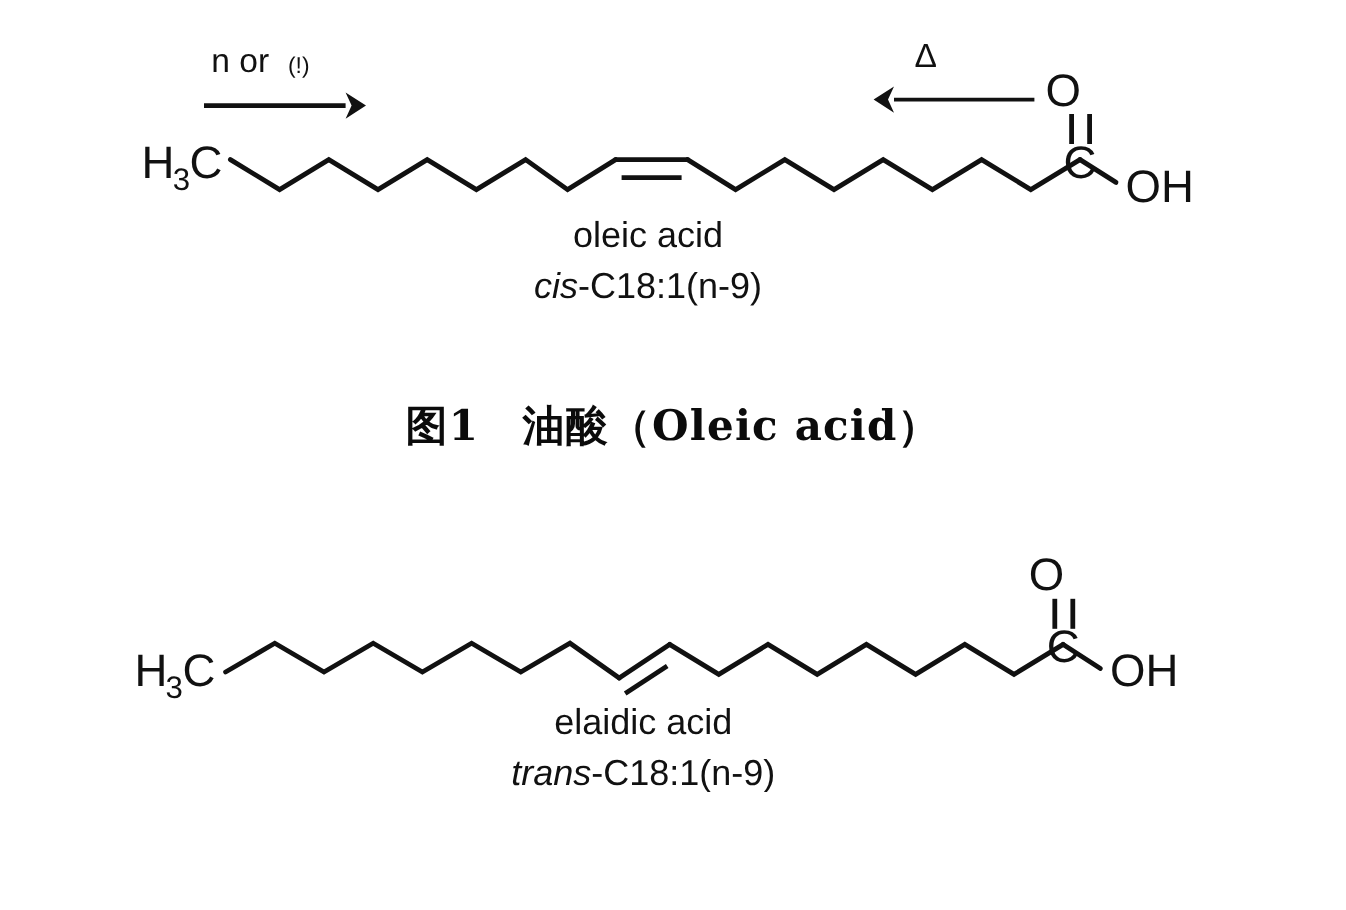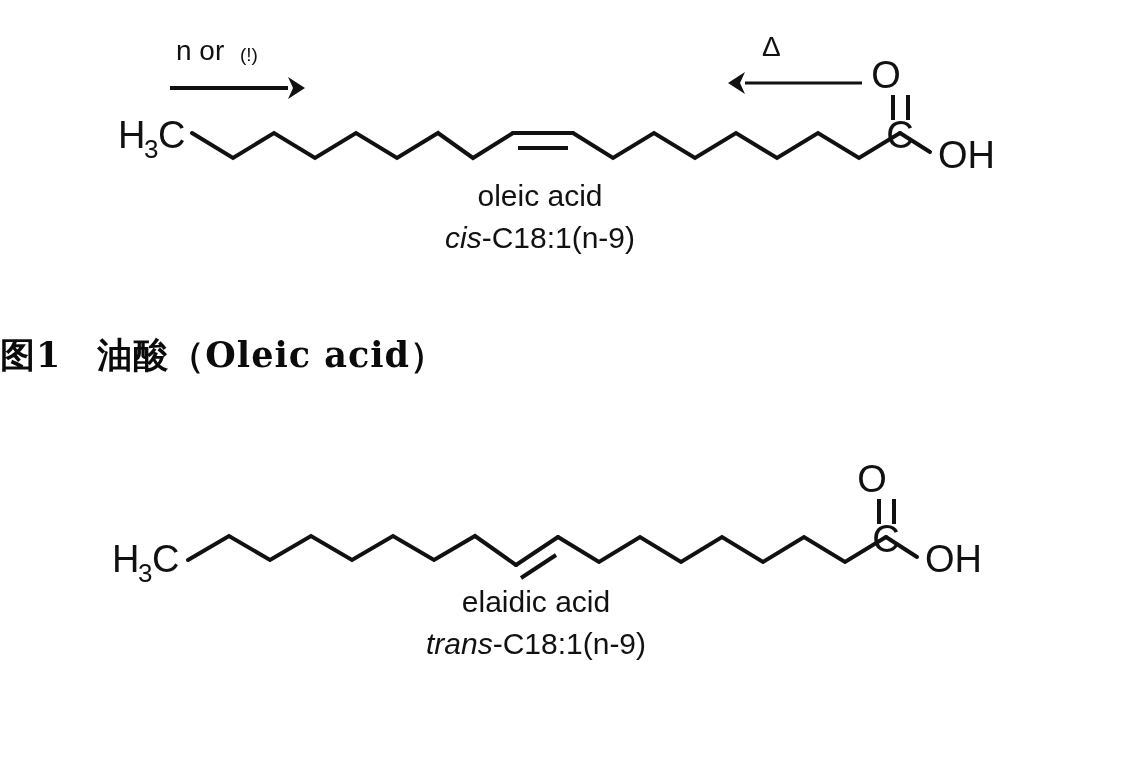--- a/index.html
+++ b/index.html
@@ -67,21 +67,21 @@
   }
   .name-label .ital {
     font-style: italic;
   }
 
   
   .caption {
     position: absolute;
     left: 0;
     width: 1122px;
-    text-align: left;
+    text-align: center;
     font-family: "DejaVu Serif", "Liberation Serif", serif;
     font-weight: bold;
     font-size: 35px;
     letter-spacing: 1px;
     color: #0b0b0b;
     white-space: pre;
   }
   #caption-1 { top: 332px; }
 </style>
 </head>

